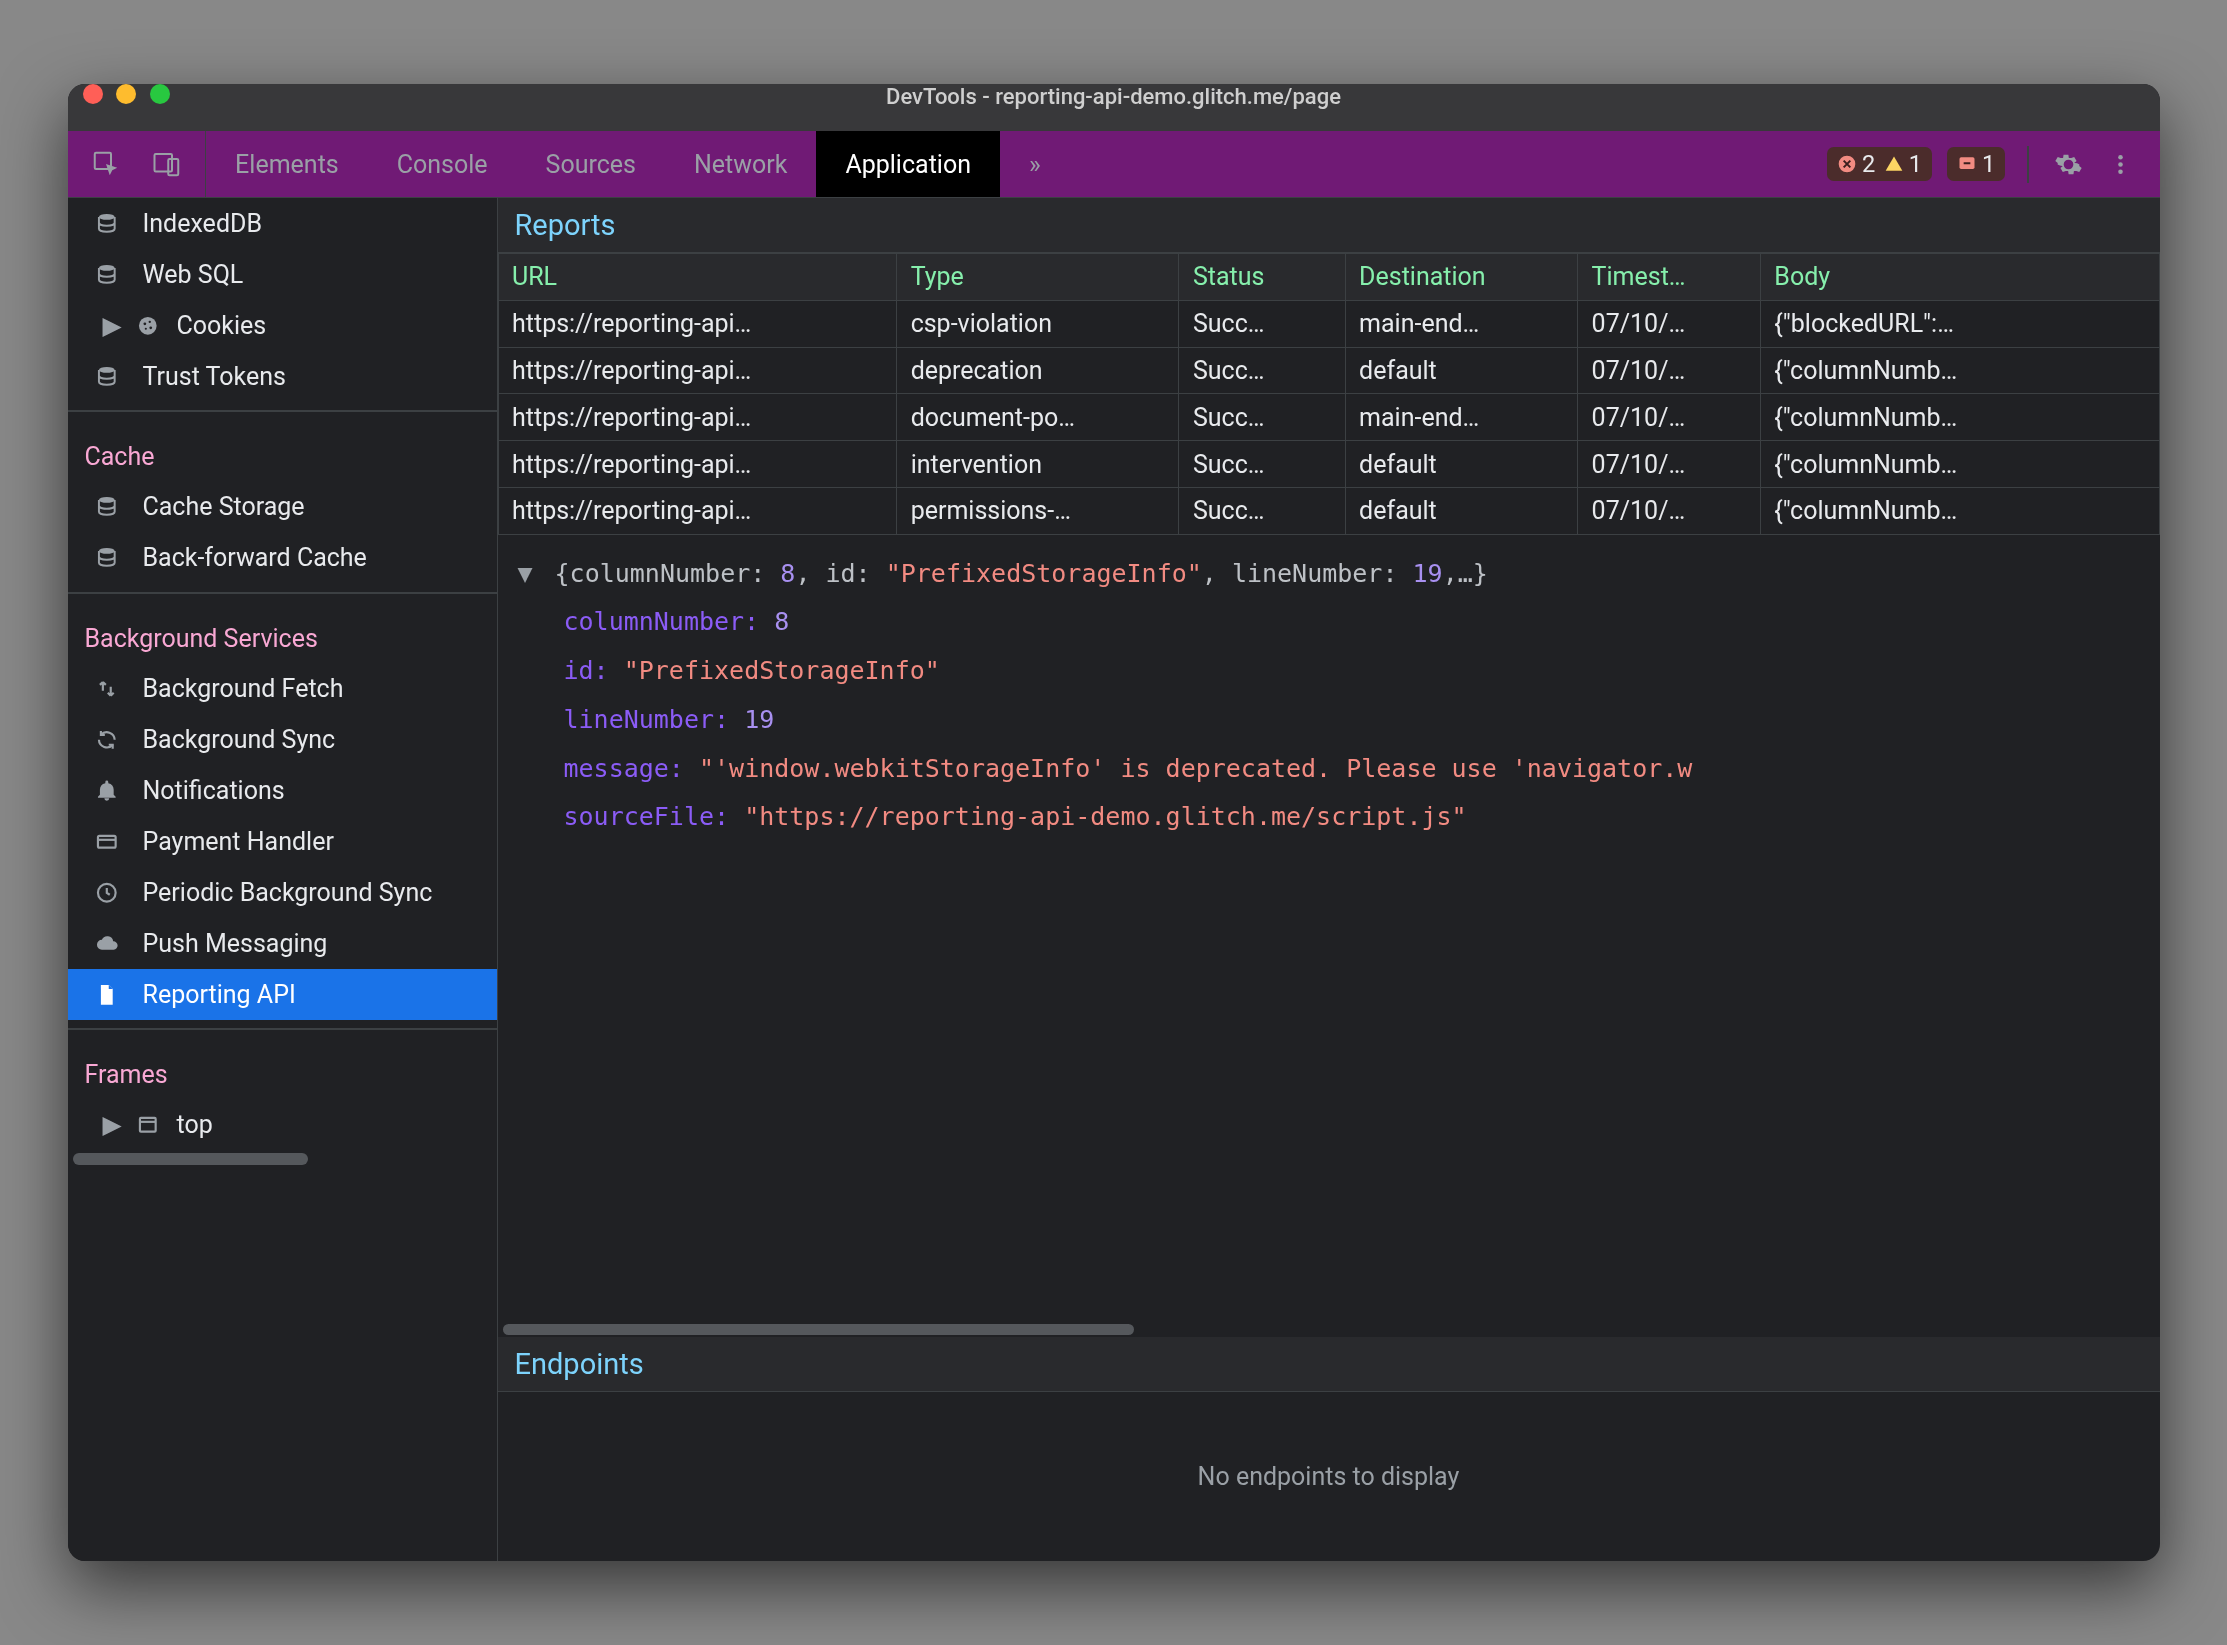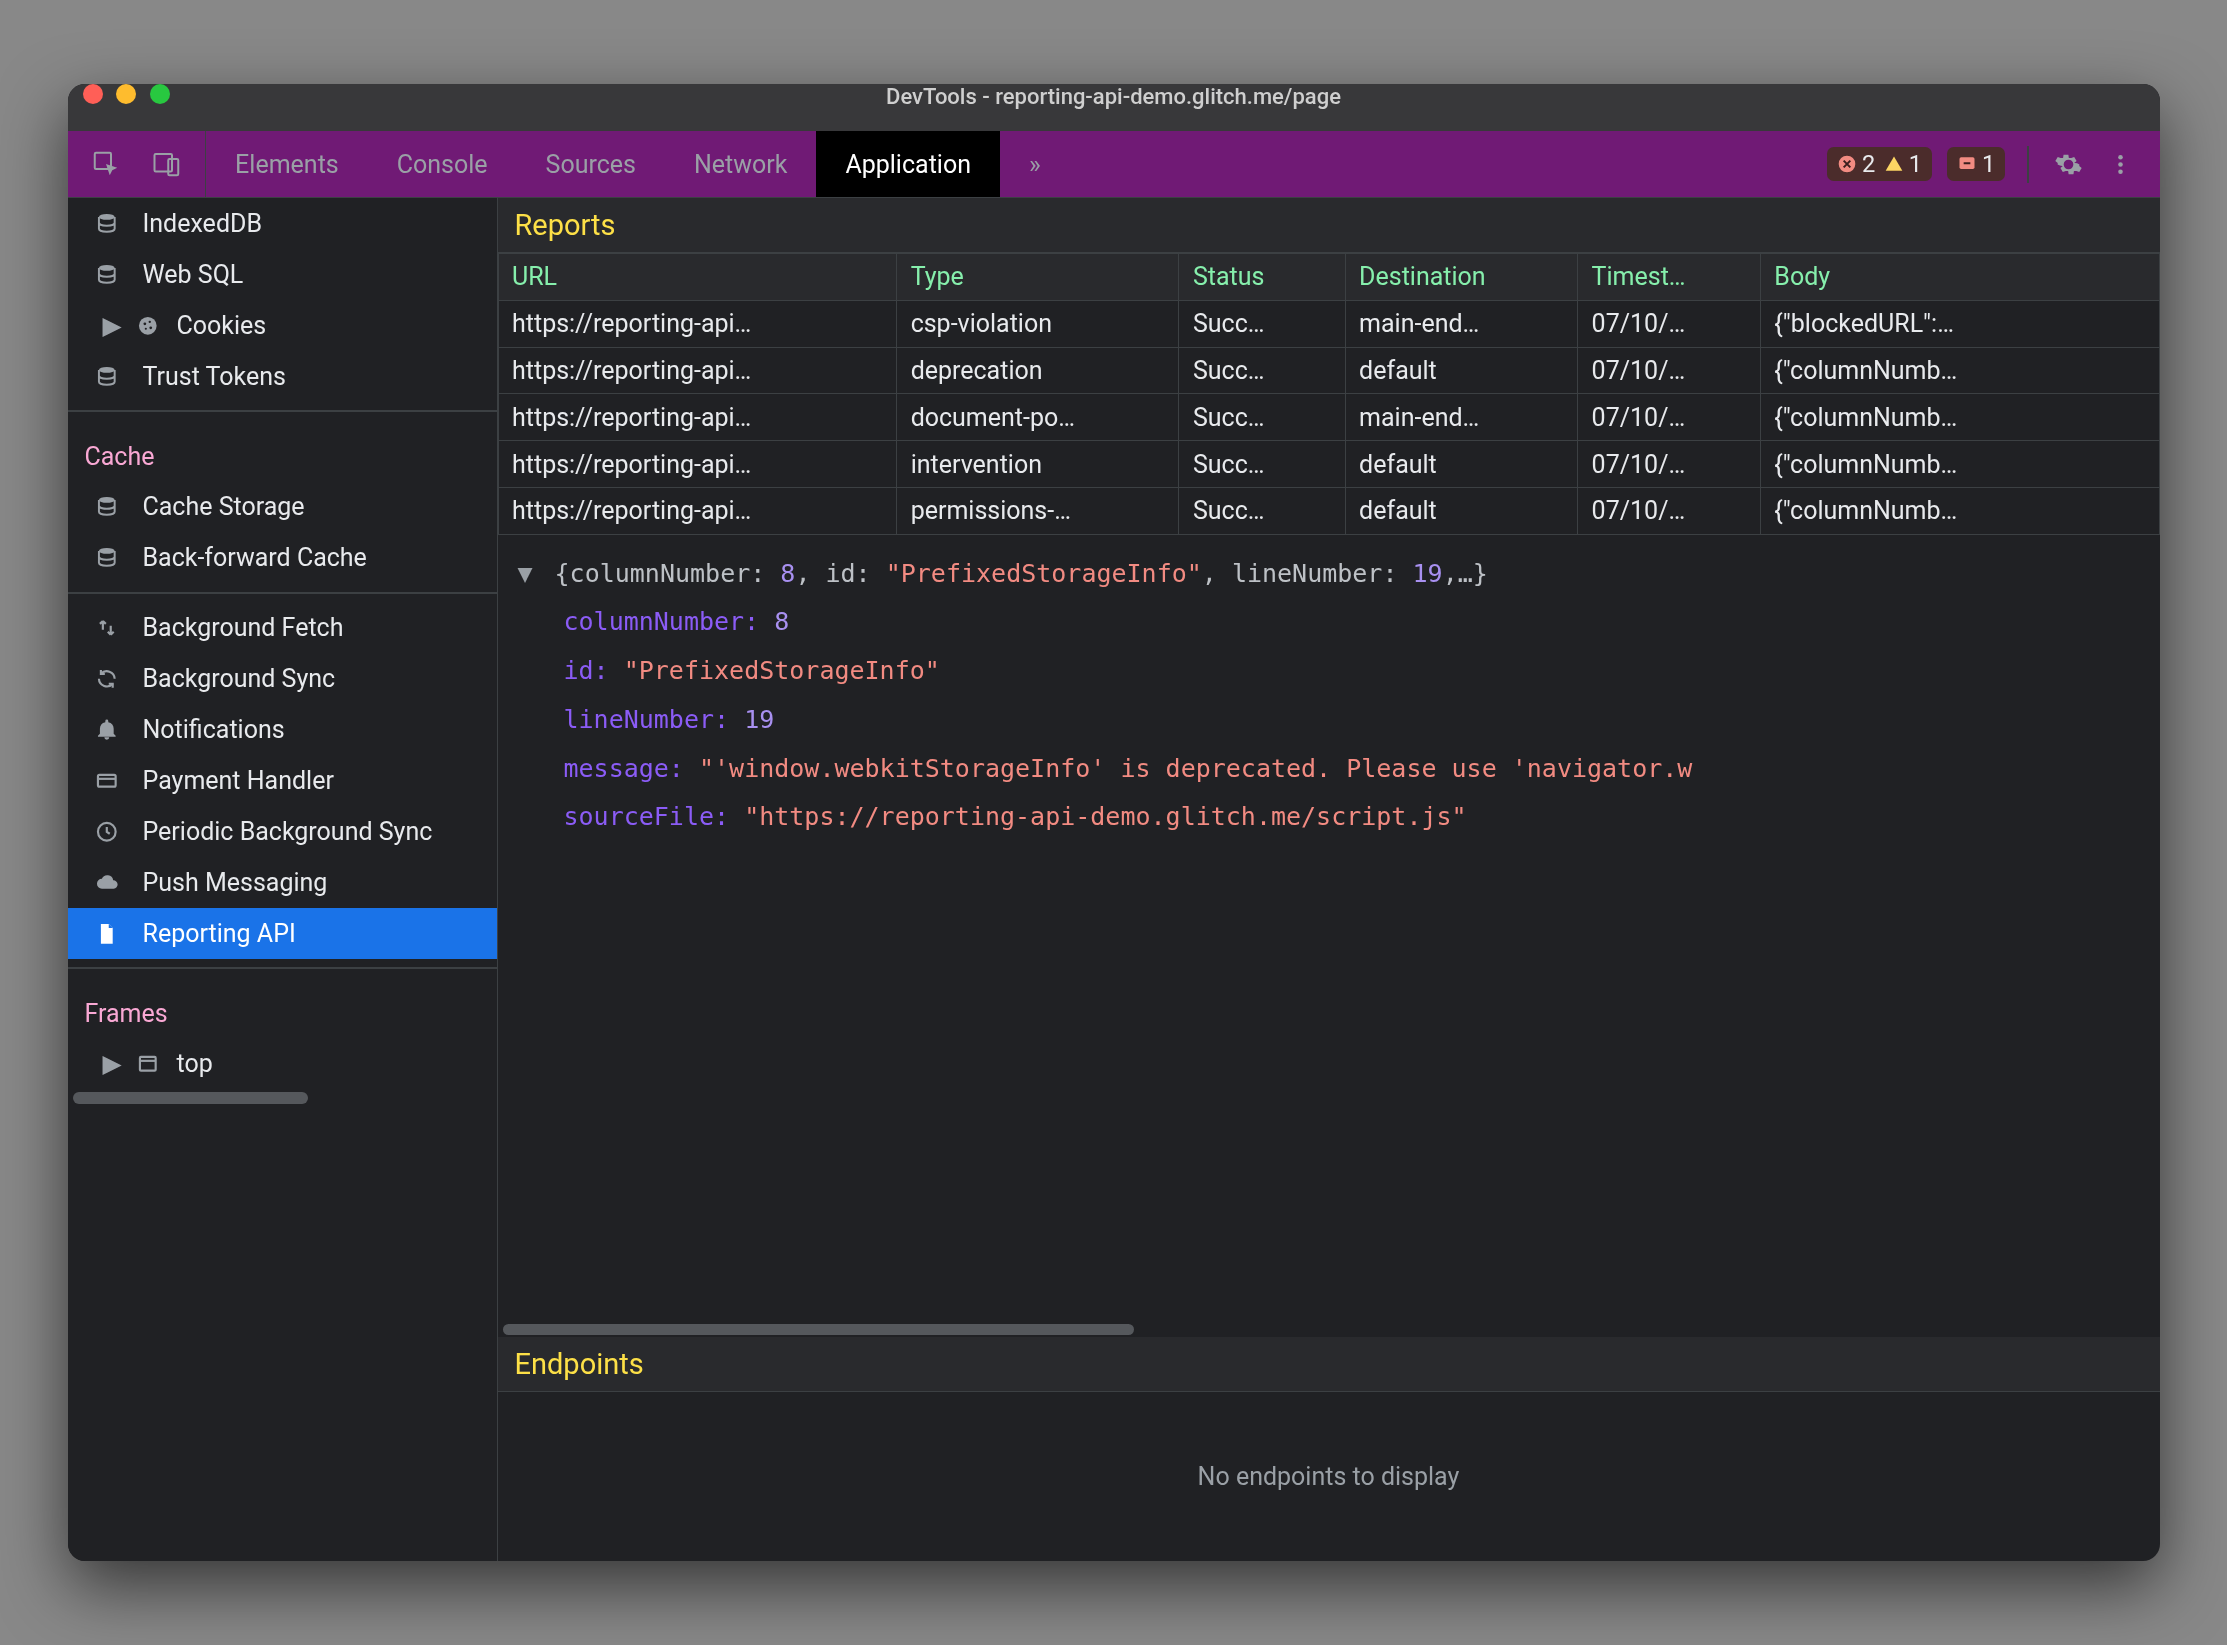--- a/index.html
+++ b/index.html
@@ -60,21 +60,21 @@
   .sidebar::-webkit-scrollbar { height: 13.5px; }
   .group-label { padding: 22px 17px 10px 17px; color: #f9a8d4; font-size: 25px; }
   .tree-item { display: flex; align-items: center; height: 51px; padding-left: 37px; gap: 13.5px; color: #e8eaed; font-size: 25px; cursor: pointer; white-space: nowrap; overflow: hidden; }
   .tree-item.indent { padding-left: 24px; gap: 21px; }
   .tree-item .chev { width: 15px; color: #9aa0a6; display: inline-flex; justify-content: center; }
   .tree-item.selected { background: #1a73e8; color: #fff; }
   .tree-item .icon { color: #9aa0a6; width: 30px; display: inline-flex; justify-content: center; }
   .tree-item.selected .icon { color: #fff; }
   .hr { height: 1.7px; background: #3c4043; margin: 8.4px 0; }
   .main { flex: 1; display: flex; flex-direction: column; min-width: 0; }
-  .section-header { background: #292a2d; padding: 10px 17px; font-size: 29px; color: #fde047; border-bottom: 1.7px solid #3c4043; }
+  .section-header { background: #292a2d; padding: 10px 17px; font-size: 29px; color: #7dd3fc; border-bottom: 1.7px solid #3c4043; }
   table.reports { width: 100%; border-collapse: collapse; table-layout: fixed; }
   table.reports th, table.reports td { text-align: left; padding: 8.4px 13.5px; border: 1.7px solid #3c4043; font-size: 25px; color: #e8eaed; overflow: hidden; text-overflow: ellipsis; white-space: nowrap; }
   table.reports th { background: #292a2d; font-weight: 400; color: #86efac; }
   table.reports td { background: #202124; }
   .detail { flex: 1; padding: 15px 20px; font-family: ui-monospace, Menlo, Consolas, monospace; font-size: 25px; line-height: 1.95; overflow: auto; min-height: 0; white-space: nowrap; }
   .detail .tri { color: #9aa0a6; display: inline-block; width: 22px; }
   .detail .brace { color: #bdc1c6; }
   .detail .key { color: #8b5cf6; }
   .detail .num { color: #a890f0; }
   .detail .str { color: #f28b82; }
@@ -225,20 +225,21 @@
         <span class="icon">
             <svg width="23.6" height="23.6" viewBox="0 0 24 24" fill="currentColor">
               <ellipse cx="12" cy="5" rx="8" ry="3"></ellipse>
               <path d="M4 5v6c0 1.7 3.6 3 8 3s8-1.3 8-3V5M4 11v6c0 1.7 3.6 3 8 3s8-1.3 8-3v-6" fill="none" stroke="currentColor" stroke-width="2"></path>
             </svg>
           </span>
         <span>Back-forward Cache</span>
       </div>
 
       <div class="hr"></div>
+      <div class="group-label">Background Services</div>
       <div class="tree-item indent">
         <span class="icon">
             <svg width="23.6" height="23.6" viewBox="0 0 24 24" fill="none" stroke="currentColor" stroke-width="2.2">
               <path d="M8 14V5M8 5l-3 3M8 5l3 3M16 10v9M16 19l-3-3M16 19l3-3"></path>
             </svg>
           </span>
         <span>Background Fetch</span>
       </div>
       <div class="tree-item indent">
         <span class="icon">

